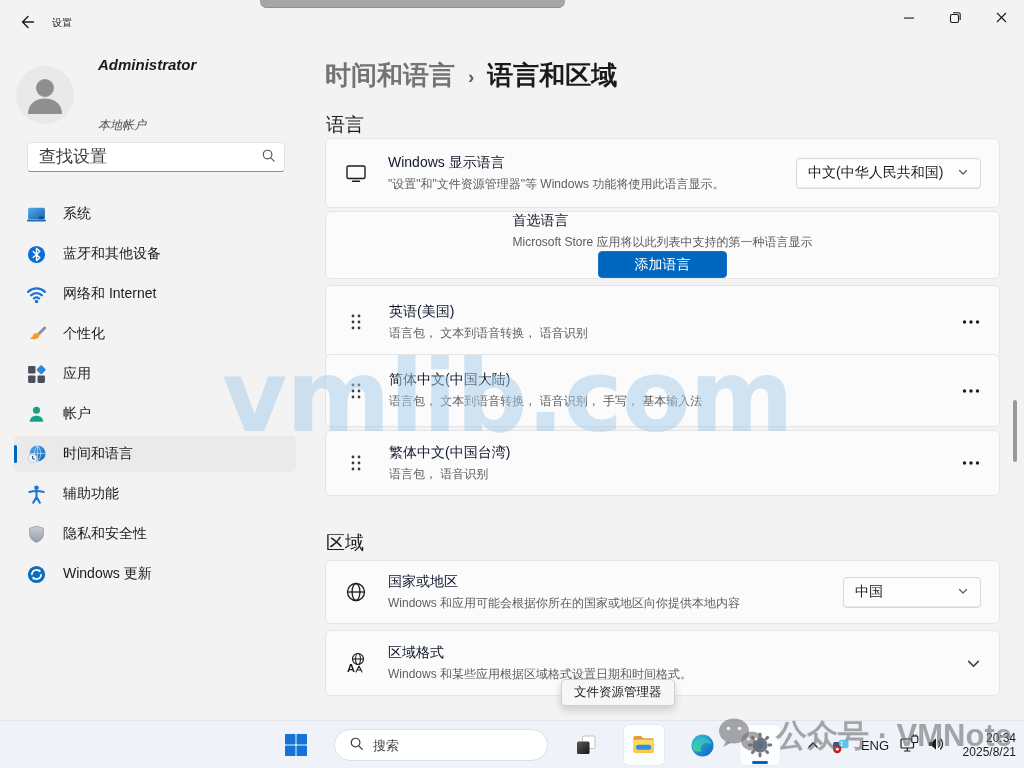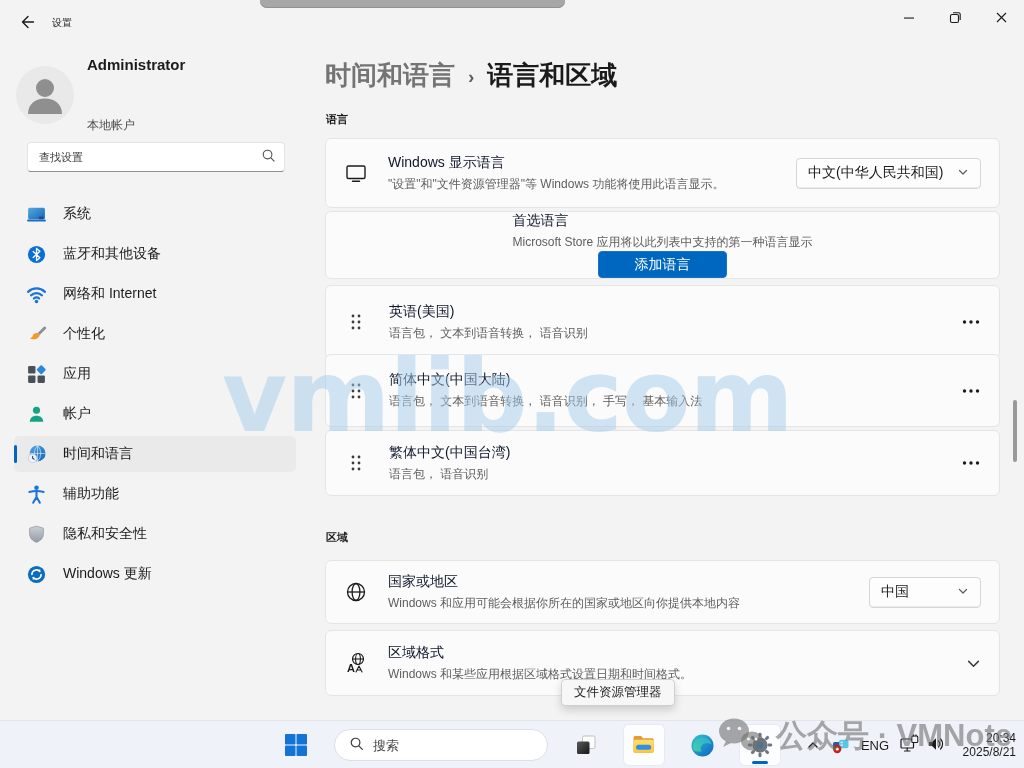--- a/index.html
+++ b/index.html
@@ -14,48 +14,48 @@
   
   .titlebar { position:absolute; top:0; left:0; right:0; height:48px; }
   .back-button { position:absolute; left:10px; top:8px; width:34px; height:30px; border:none;
     background:transparent; border-radius:4px; display:flex; align-items:center; justify-content:center; cursor:pointer; }
   .app-title { position:absolute; left:52px; top:16px; font-size:10px; color:#1b1b1b; }
   .win-controls { position:absolute; right:0; top:0; display:flex; }
   .win-btn { width:46px; height:38px; border:none; background:transparent; display:flex;
     align-items:center; justify-content:center; cursor:pointer; }
 
   
-  .account { position:absolute; left:16px; top:56px; width:280px; display:flex; align-items:center; gap:13px; }
+  .account { position:absolute; left:16px; top:56px; width:280px; display:flex; align-items:center; gap:24px;font-style:italic; }
   .avatar { width:58px; height:58px; border-radius:50%; background:#e9e9e9; display:flex;
     align-items:center; justify-content:center; overflow:hidden; }
   .account-name { font-size:15px; font-weight:bold; color:#1b1b1b; margin-bottom:3px; }
   .account-type { font-size:12px; color:#4d4d4d;margin-top:44px; }
 
   .search-box { position:absolute; left:27px; top:142px; width:258px; height:30px; background:#ffffff;
     border:1px solid #e3e3e3; border-bottom:1px solid #8f8f8f; border-radius:4px;
     display:flex; align-items:center; padding:0 8px 0 11px; }
-  .search-box input { flex:1; border:none; outline:none; font-size:11px; color:#1b1b1b; background:transparent;
+  .search-box input { flex:1; border:none; outline:none; font-size:17px; color:#1b1b1b; background:transparent;
     font-family:inherit; }
   .search-box input::placeholder { color:#2c2c2c; opacity:.92; }
 
   .nav { position:absolute; left:14px; top:196px; width:282px; }
   .nav-item { position:relative; height:36px; margin-bottom:4px; display:flex; align-items:center;
     gap:16px; padding:0 12px; border-radius:5px; font-size:14px; color:#1b1b1b; cursor:pointer; }
   .nav-item.selected { background:#eaeaea; }
   .nav-pill { position:absolute; left:0; top:9px; width:3px; height:18px; border-radius:2px; background:#0067c0; }
   .nav-ico { width:21px; height:21px; display:flex; align-items:center; justify-content:center; flex:0 0 21px; }
 
   
   .breadcrumb { position:absolute; left:325px; top:58px; display:flex; align-items:center; gap:13px;
     font-size:26px; font-weight:600; }
   .crumb-parent { color:#747474; cursor:pointer; }
   .crumb-sep { color:#606060; font-size:19px; padding-top:3px; }
   .crumb-current { color:#1a1a1a; }
 
-  .section-label { position:absolute; left:326px; font-size:11px; font-weight:bold; color:#1b1b1b;text-align:right; }
+  .section-label { position:absolute; left:326px; font-size:19px; font-weight:normal; color:#1b1b1b;text-align:right; }
   .lbl-language { top:112px; }
   .lbl-region { top:530px; }
 
   .card { position:absolute; left:325px; width:675px; background:#fbfbfb; border:1px solid #e5e5e5;
     border-radius:6px; display:flex; align-items:center; padding:0 18px; }
   .card-1 { top:138px; height:70px; }
   .card-2 { top:211px; height:68px;flex-direction:column; }
   .row-1 { top:285px; height:74px; }
   .row-2 { top:354px; height:73px; }
   .row-3 { top:430px; height:66px; }
@@ -64,21 +64,21 @@
 
   .card-icon { width:24px; height:24px; margin-right:20px; flex:0 0 24px; display:flex; align-items:center; justify-content:center; }
   .card-text { flex:1; display:flex; flex-direction:column; gap:4px; min-width:0; }
   .card-title { font-size:14px; color:#0f172a; }
   .card-desc  { font-size:12px; color:#5d5d5d; }
 
   .dropdown { height:31px; background:#fdfdfd; border:1px solid #d6d6d6; border-radius:4px;
     display:flex; align-items:center; justify-content:space-between; padding:0 11px; font-size:14px;
     color:#1b1b1b; cursor:pointer; box-shadow:inset 0 -1px 0 #ececec; }
   .dd-wide { width:185px; }
-  .dd-small { width:112px; }
+  .dd-small { width:138px; }
   .expander { margin-left:17px; width:16px; height:16px; display:flex; align-items:center; justify-content:center; cursor:pointer; }
 
   .accent-button { min-width:129px; height:32px; background:#0067c0; border:1px solid #1773c6;
     border-radius:4px; color:#ffffff; font-size:14px; display:flex; align-items:center;
     justify-content:center; cursor:pointer; font-family:inherit; }
 
   .drag-handle { margin:0 27px 0 6px; display:flex; align-items:center; cursor:grab; }
   .more-button { width:28px; height:24px; border:none; background:transparent; display:flex;
     align-items:center; justify-content:center; cursor:pointer; margin-right:-4px; }
 

